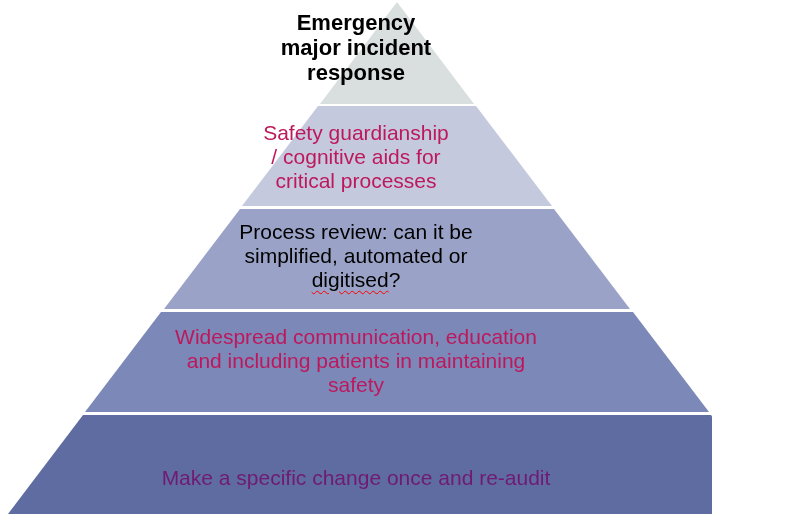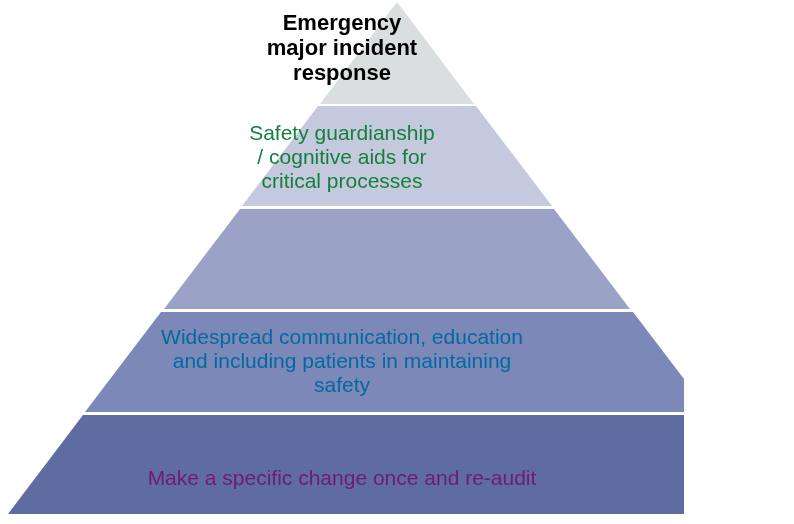--- a/index.html
+++ b/index.html
@@ -7,20 +7,21 @@
     padding: 0;
     background: #ffffff;
   }
   .canvas {
     position: relative;
     width: 684px;
     height: 524px;
     background: #ffffff;
     overflow: hidden;
     font-family: "Liberation Sans", sans-serif;
+    padding-left: 28px;
   }
   .shape {
     position: absolute;
     left: 0;
     width: 794px;
   }
   .s1 { top: 2px;   height: 102px; background: #d9dfde; clip-path: polygon(397px 0px, 474px 102px, 320px 102px); }
   .s2 { top: 106px; height: 100px; background: #c4c9dd; clip-path: polygon(318px 0px, 476px 0px, 552px 100px, 242px 100px); }
   .s3 { top: 209px; height: 100px; background: #9aa3c7; clip-path: polygon(240px 0px, 554px 0px, 630px 100px, 164px 100px); }
   .s4 { top: 312px; height: 100px; background: #7b88b8; clip-path: polygon(161px 0px, 633px 0px, 709px 100px, 85px 100px); }
@@ -58,24 +59,27 @@
   <div class="shape s1" style="background: rgb(217, 223, 222);"></div>
   <div class="shape s2" style="background: rgb(196, 201, 221);"></div>
   <div class="shape s3" style="background: rgb(154, 163, 199);"></div>
   <div class="shape s4" style="background: rgb(123, 136, 184);"></div>
   <div class="shape s5" style="background: rgb(94, 108, 161);"></div>
 
   <div class="leveltext t1" style="color: rgb(0, 0, 0);">Emergency
 major incident
 response</div>
 
-  <div class="leveltext t2" style="color: #15803d;">Safety guardianship
+  <div class="leveltext t2" style="color: #be185d;">Safety guardianship
 / cognitive aids for
 critical processes</div>
 
+  <div class="leveltext t3" style="color: rgb(0, 0, 0);"><span>Process review: can it be
+simplified, automated or
+</span><span class="misspelled">digitised</span><span>?</span></div>
 
-  <div class="leveltext t4 white-text" style="color: #0369a1;">Widespread communication, education
+  <div class="leveltext t4 white-text" style="color: #be185d;">Widespread communication, education
 and including patients in maintaining
 safety</div>
 
   <div class="leveltext t5 white-text" style="color: #701a75;">Make a specific change once and re-audit</div>
 
 </div>
 
 </body></html>

